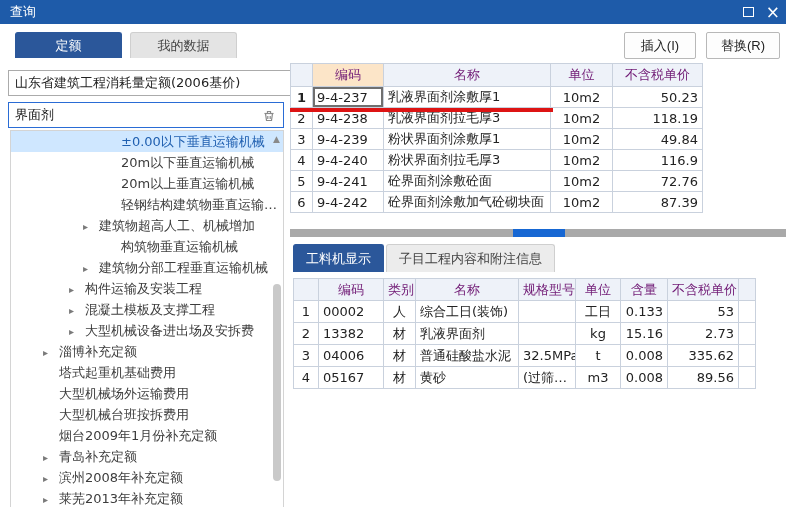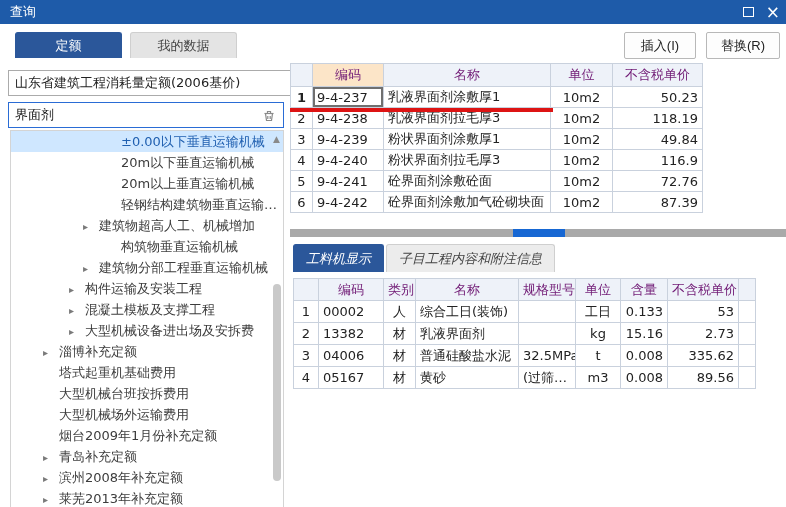--- a/index.html
+++ b/index.html
@@ -70,21 +70,21 @@
   .sel-num { font-weight:bold; }
 
   .red-underline { position:absolute; left:290px; top:108px; width:263px; height:4px; background:#dd1414; z-index:5; }
 
   .h-scrollbar { position:absolute; left:290px; top:229px; width:496px; height:8px; background:#a9a9a9; }
   .h-thumb { position:absolute; left:223px; top:0; width:52px; height:8px; background:#1667d3; cursor:pointer; }
 
   .detail-tabs { position:absolute; left:293px; top:244px; height:23px; display:flex; gap:2px; }
   .detail-tab { height:28px; padding:13px 12px; display:flex; align-items:center; justify-content:center;
     background:#ececec; border:1px solid #cfcfcf; border-bottom:none; color:#444;
-    border-radius:3px 3px 0 0; cursor:pointer; font-size:13px;font-style:italic; }
+    border-radius:3px 3px 0 0; cursor:pointer; font-size:13px; }
   .detail-tab.active { background:#2b579a; color:#fff; border-color:#2b579a; }
 
   .detail-table { position:absolute; left:293px; top:278px; width:462px; }
   .detail-table th { height:22px; }
   .detail-table td { height:22px; }
 </style>
 </head>
 <body>
 
 <div class="window">
@@ -130,22 +130,22 @@
     <div class="tree-item lv4"><span class="arrow"></span><span>20m以上垂直运输机械</span></div>
     <div class="tree-item lv4"><span class="arrow"></span><span>轻钢结构建筑物垂直运输…</span></div>
     <div class="tree-item lv3"><span class="arrow">▸</span><span>建筑物超高人工、机械增加</span></div>
     <div class="tree-item lv4"><span class="arrow"></span><span>构筑物垂直运输机械</span></div>
     <div class="tree-item lv3"><span class="arrow">▸</span><span>建筑物分部工程垂直运输机械</span></div>
     <div class="tree-item lv2"><span class="arrow">▸</span><span>构件运输及安装工程</span></div>
     <div class="tree-item lv2"><span class="arrow">▸</span><span>混凝土模板及支撑工程</span></div>
     <div class="tree-item lv2"><span class="arrow">▸</span><span>大型机械设备进出场及安拆费</span></div>
     <div class="tree-item lv1"><span class="arrow">▸</span><span>淄博补充定额</span></div>
     <div class="tree-item lv1"><span class="arrow"></span><span>塔式起重机基础费用</span></div>
+    <div class="tree-item lv1"><span class="arrow"></span><span>大型机械场外运输费用</span></div>
     <div class="tree-item lv1"><span class="arrow"></span><span>大型机械台班按拆费用</span></div>
-    <div class="tree-item lv1"><span class="arrow"></span><span>大型机械场外运输费用</span></div>
     <div class="tree-item lv1"><span class="arrow"></span><span>烟台2009年1月份补充定额</span></div>
     <div class="tree-item lv1"><span class="arrow">▸</span><span>青岛补充定额</span></div>
     <div class="tree-item lv1"><span class="arrow">▸</span><span>滨州2008年补充定额</span></div>
     <div class="tree-item lv1"><span class="arrow">▸</span><span>莱芜2013年补充定额</span></div>
 
     <span class="tree-scroll-up">▲</span>
     <span class="tree-thumb"></span>
   </div>
 
   <table class="quota-table">

